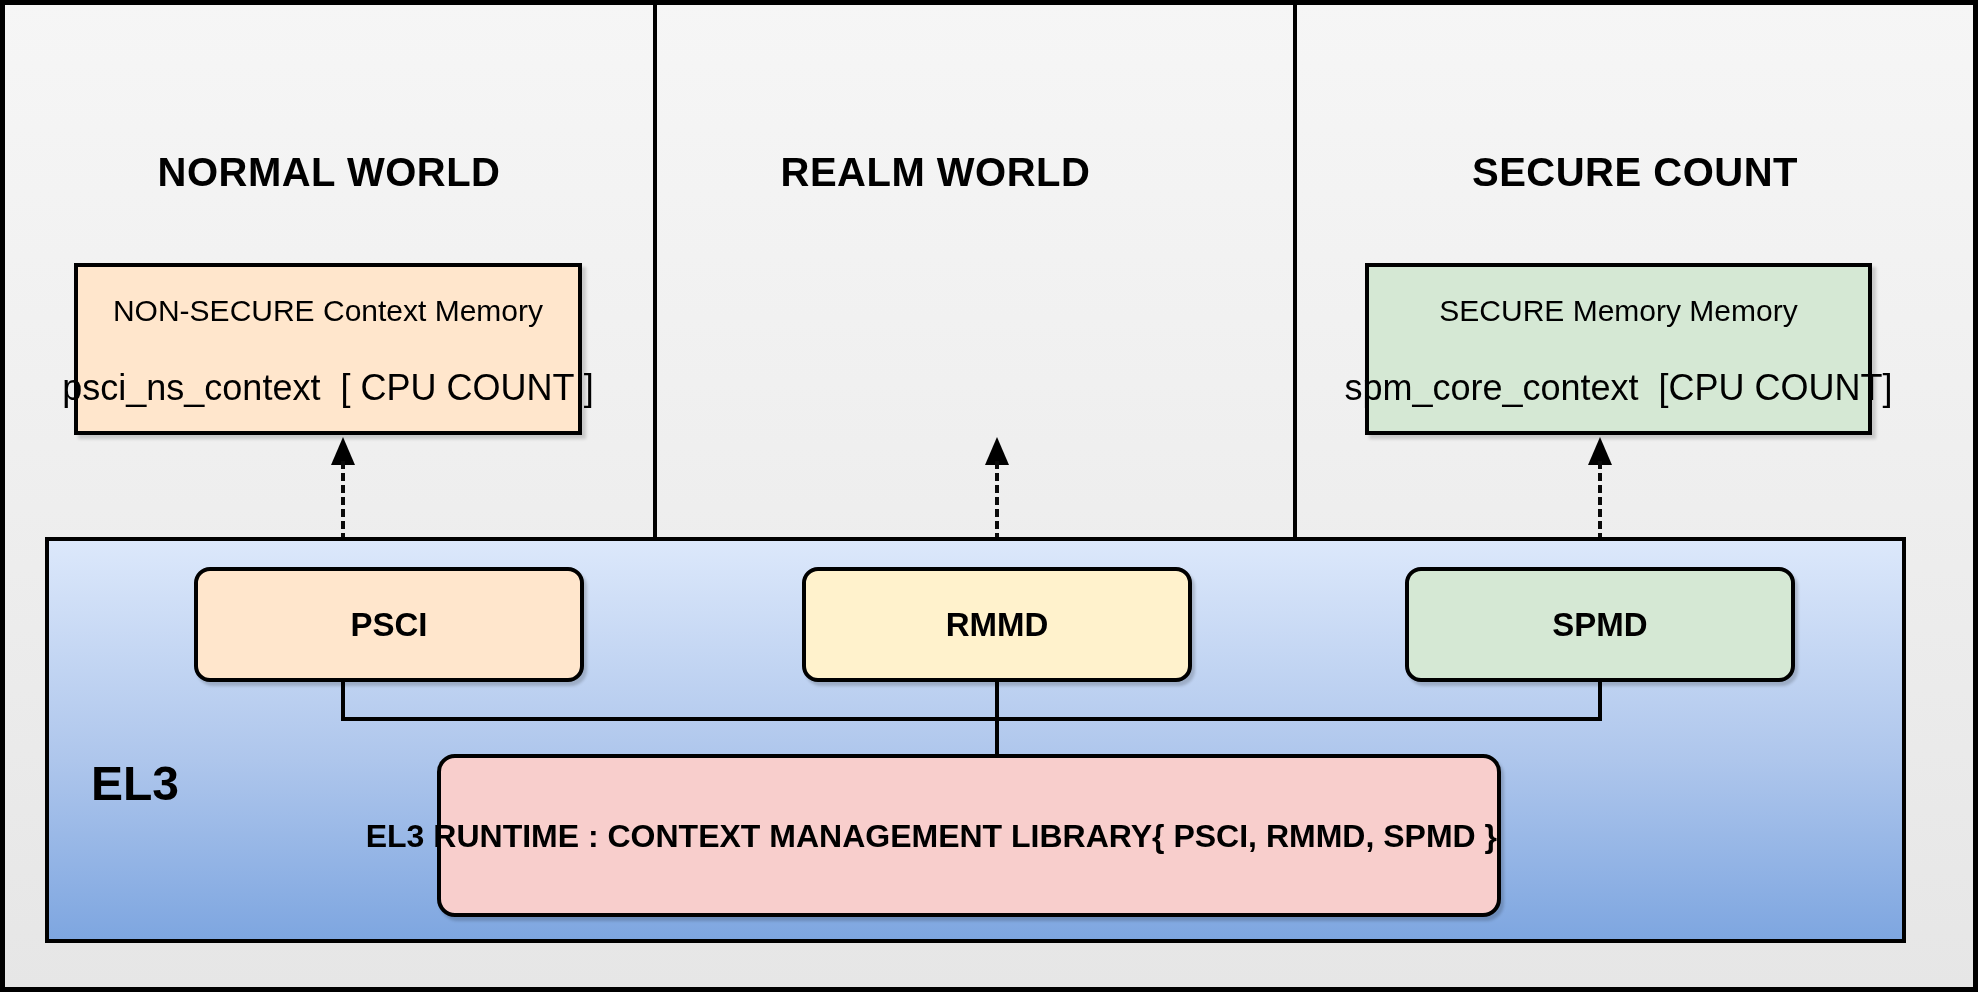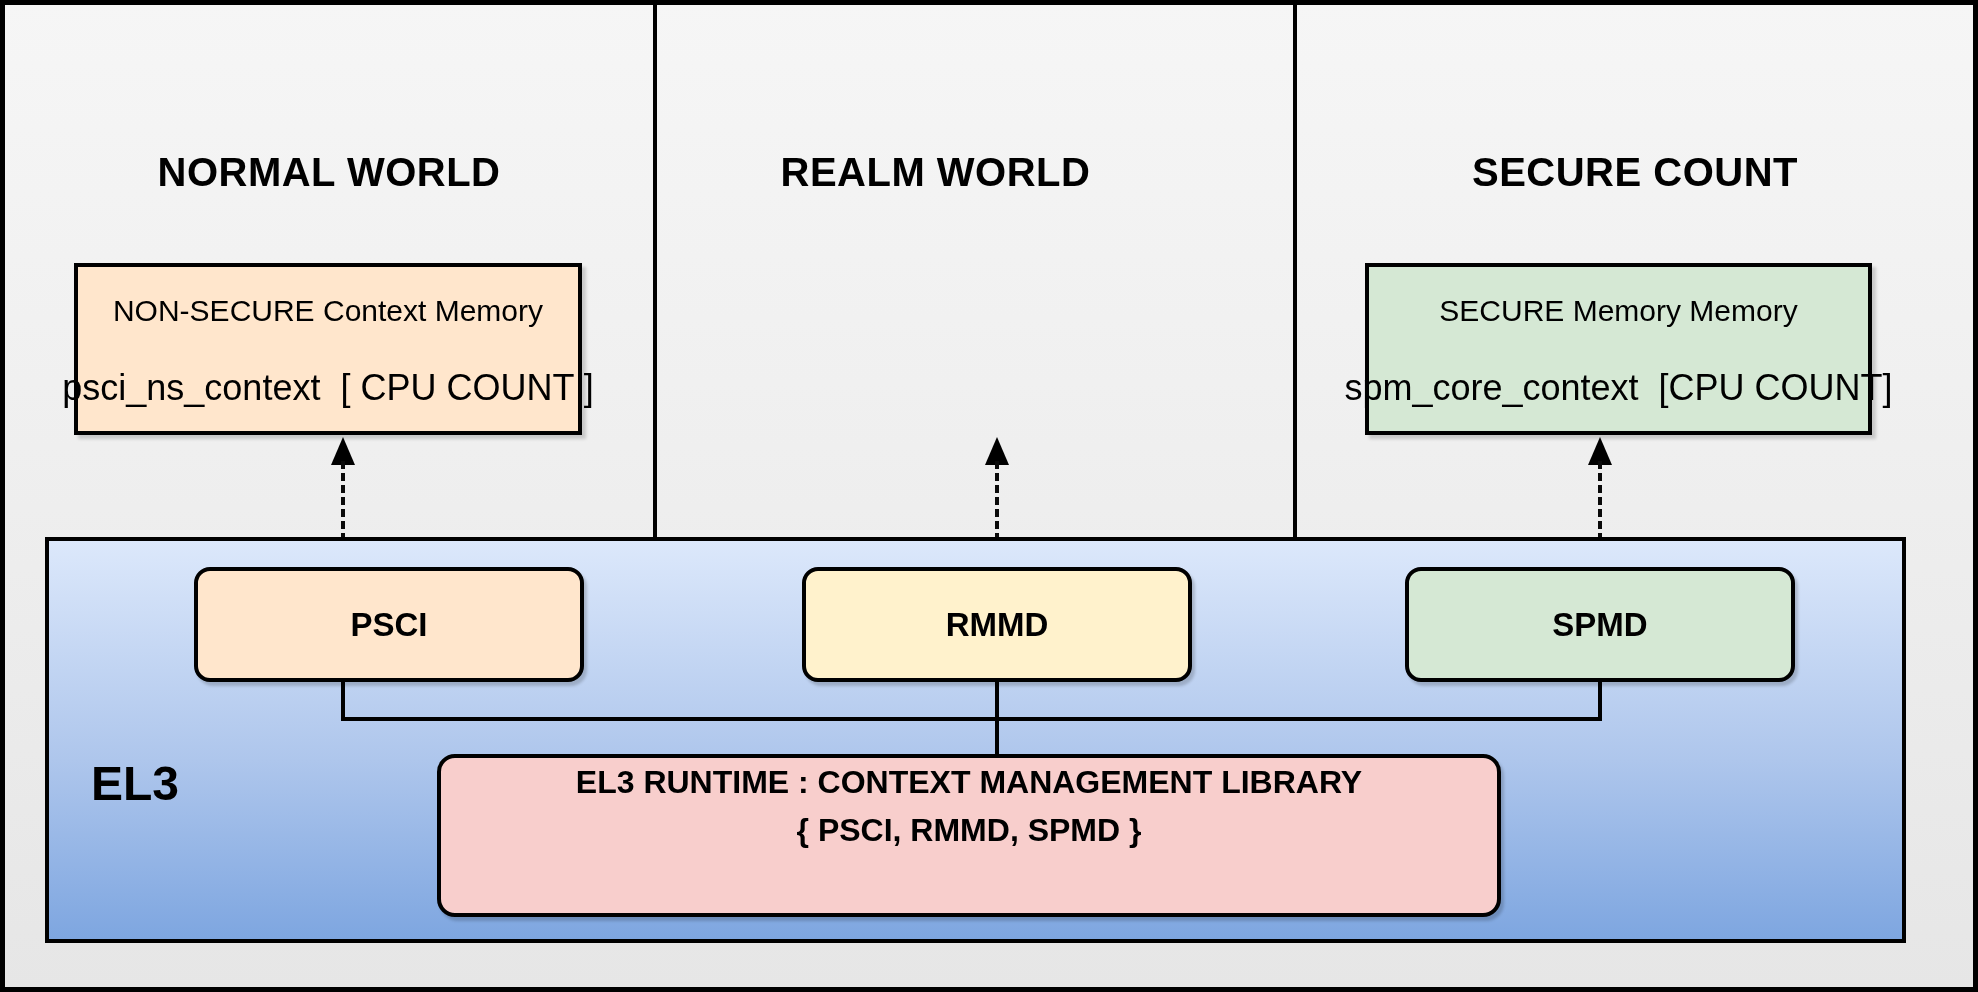--- a/index.html
+++ b/index.html
@@ -67,21 +67,21 @@
     box-shadow:3px 4px 3px rgba(0,0,0,0.18);
     display:flex;align-items:center;justify-content:center;
     font-size:33px;font-weight:bold;
   }
   .conn{position:absolute;background:#000;}
   .runtime-box{
     position:absolute;left:437px;top:754px;width:1064px;height:163px;
     border:4px solid #000;border-radius:18px;box-sizing:border-box;
     background:#F8CECC;
     box-shadow:3px 4px 3px rgba(0,0,0,0.18);
-    display:flex;flex-direction:column;align-items:center;justify-content:flex-start;
+    display:flex;flex-direction:row;align-items:center;justify-content:flex-end;
   }
   .runtime-line{font-size:32px;font-weight:bold;line-height:48px;text-align:center;white-space:pre;}
   .el3-label{
     position:absolute;left:60px;top:758px;width:150px;
     font-size:48px;font-weight:bold;line-height:52px;text-align:center;
   }
 </style>
 </head>
 <body>
 

